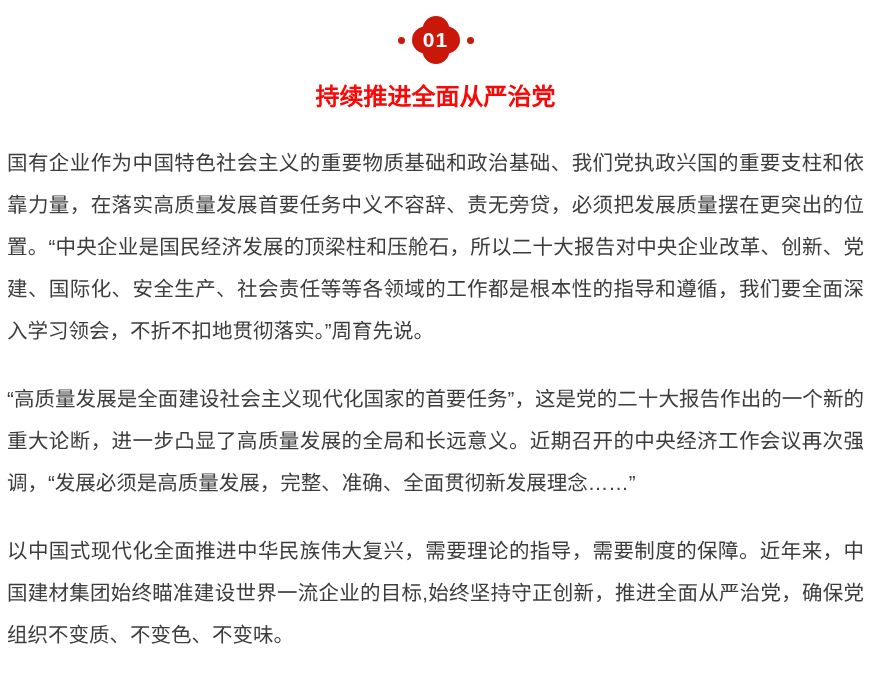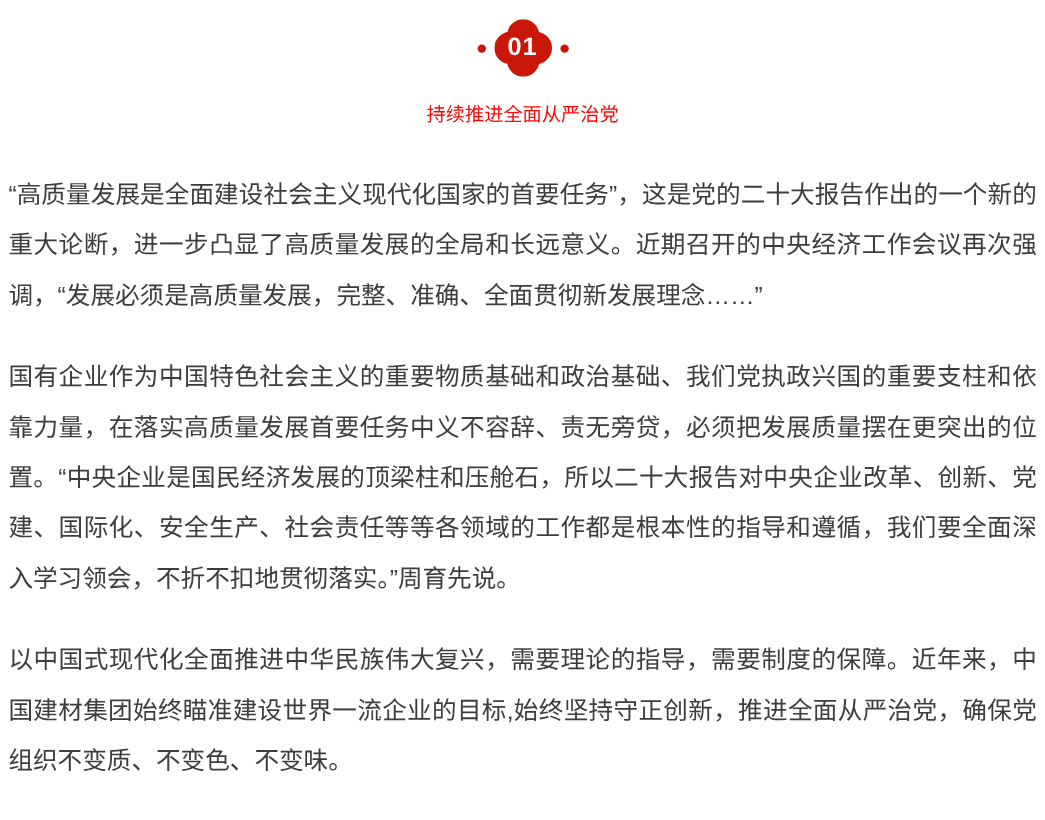--- a/index.html
+++ b/index.html
@@ -60,22 +60,22 @@
     color: #ffffff;
     font-size: 21px;
     font-weight: bold;
     letter-spacing: 1px;
   }
   
   .title {
     margin: 0 0 25px 0;
     text-align: center;
     color: var(--title_red);
-    font-size: 16px;
-    font-weight: normal;
+    font-size: 24px;
+    font-weight: bold;
     line-height: 40px;
   }
   .title .title-line { display: block; }
   
   .content {
     color: var(--body_text);
     font-size: 20.5px;
     line-height: 42px;
     text-align: justify;
   }
@@ -101,18 +101,18 @@
       <span class="badge-number">01</span>
     </div>
     <span class="side-dot"></span>
   </div>
 
   <h1 class="title">
     <span class="title-line">持续推进全面从严治党</span>
   </h1>
 
   <div class="content">
+    <p>国有企业作为中国特色社会主义的重要物质基础和政治基础、我们党执政兴国的重要支柱和依靠力量，在落实高质量发展首要任务中义不容辞、责无旁贷，必须把发展质量摆在更突出的位置。“中央企业是国民经济发展的顶梁柱和压舱石，所以二十大报告对中央企业改革、创新、党建、国际化、安全生产、社会责任等等各领域的工作都是根本性的指导和遵循，我们要全面深入学习领会，不折不扣地贯彻落实。”周育先说。</p>
     <p>“高质量发展是全面建设社会主义现代化国家的首要任务”，这是党的二十大报告作出的一个新的重大论断，进一步凸显了高质量发展的全局和长远意义。近期召开的中央经济工作会议再次强调，“发展必须是高质量发展，完整、准确、全面贯彻新发展理念……”</p>
-    <p>国有企业作为中国特色社会主义的重要物质基础和政治基础、我们党执政兴国的重要支柱和依靠力量，在落实高质量发展首要任务中义不容辞、责无旁贷，必须把发展质量摆在更突出的位置。“中央企业是国民经济发展的顶梁柱和压舱石，所以二十大报告对中央企业改革、创新、党建、国际化、安全生产、社会责任等等各领域的工作都是根本性的指导和遵循，我们要全面深入学习领会，不折不扣地贯彻落实。”周育先说。</p>
     <p>以中国式现代化全面推进中华民族伟大复兴，需要理论的指导，需要制度的保障。近年来，中国建材集团始终瞄准建设世界一流企业的目标,始终坚持守正创新，推进全面从严治党，确保党组织不变质、不变色、不变味。</p>
   </div>
 
 </div>
 
 </body></html>

